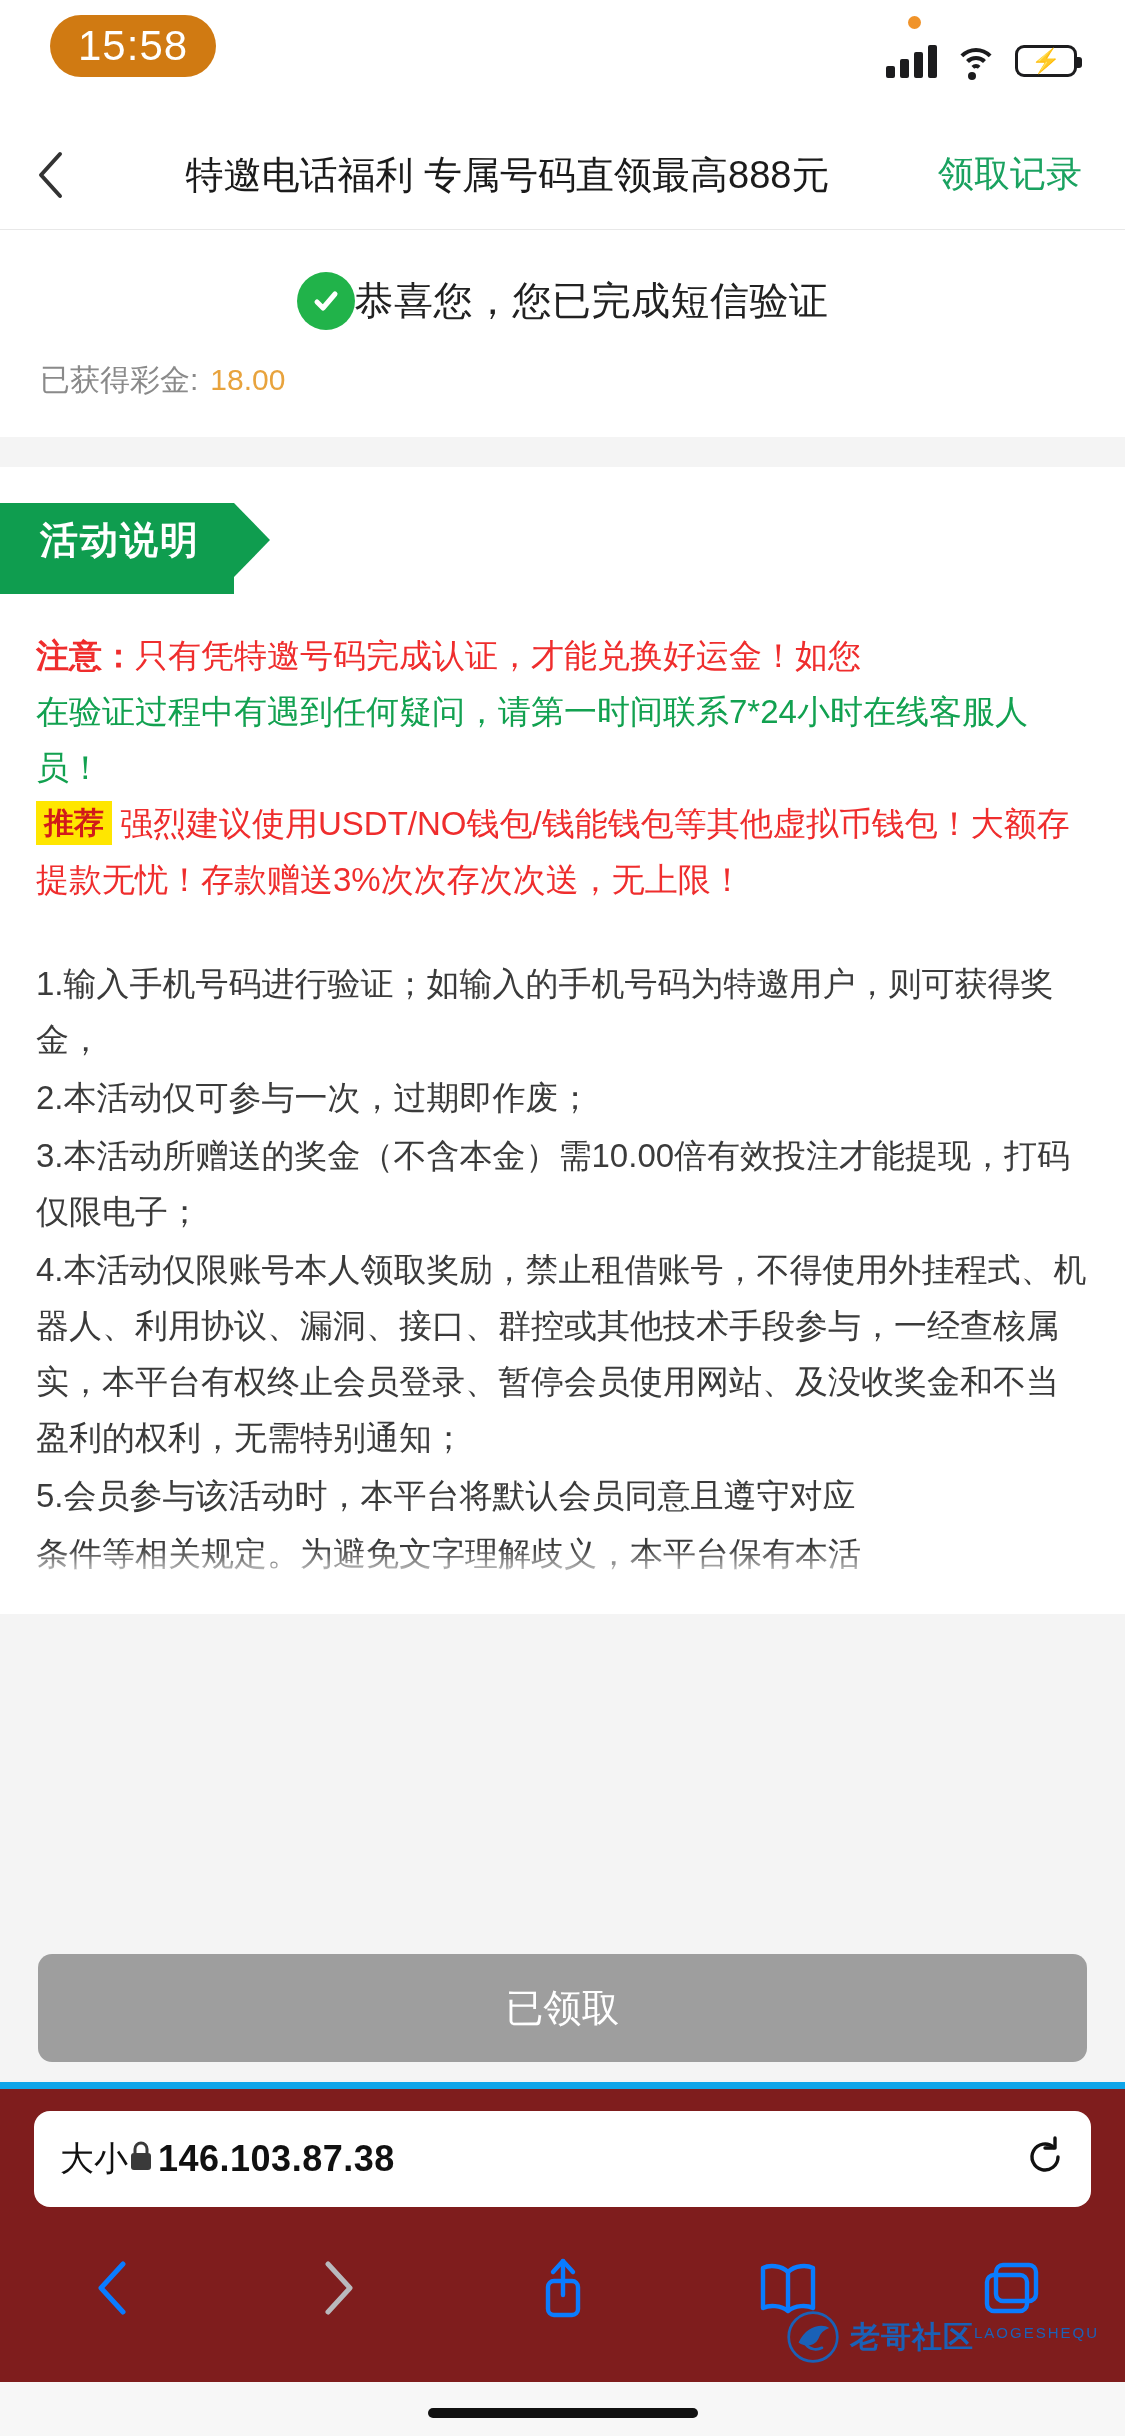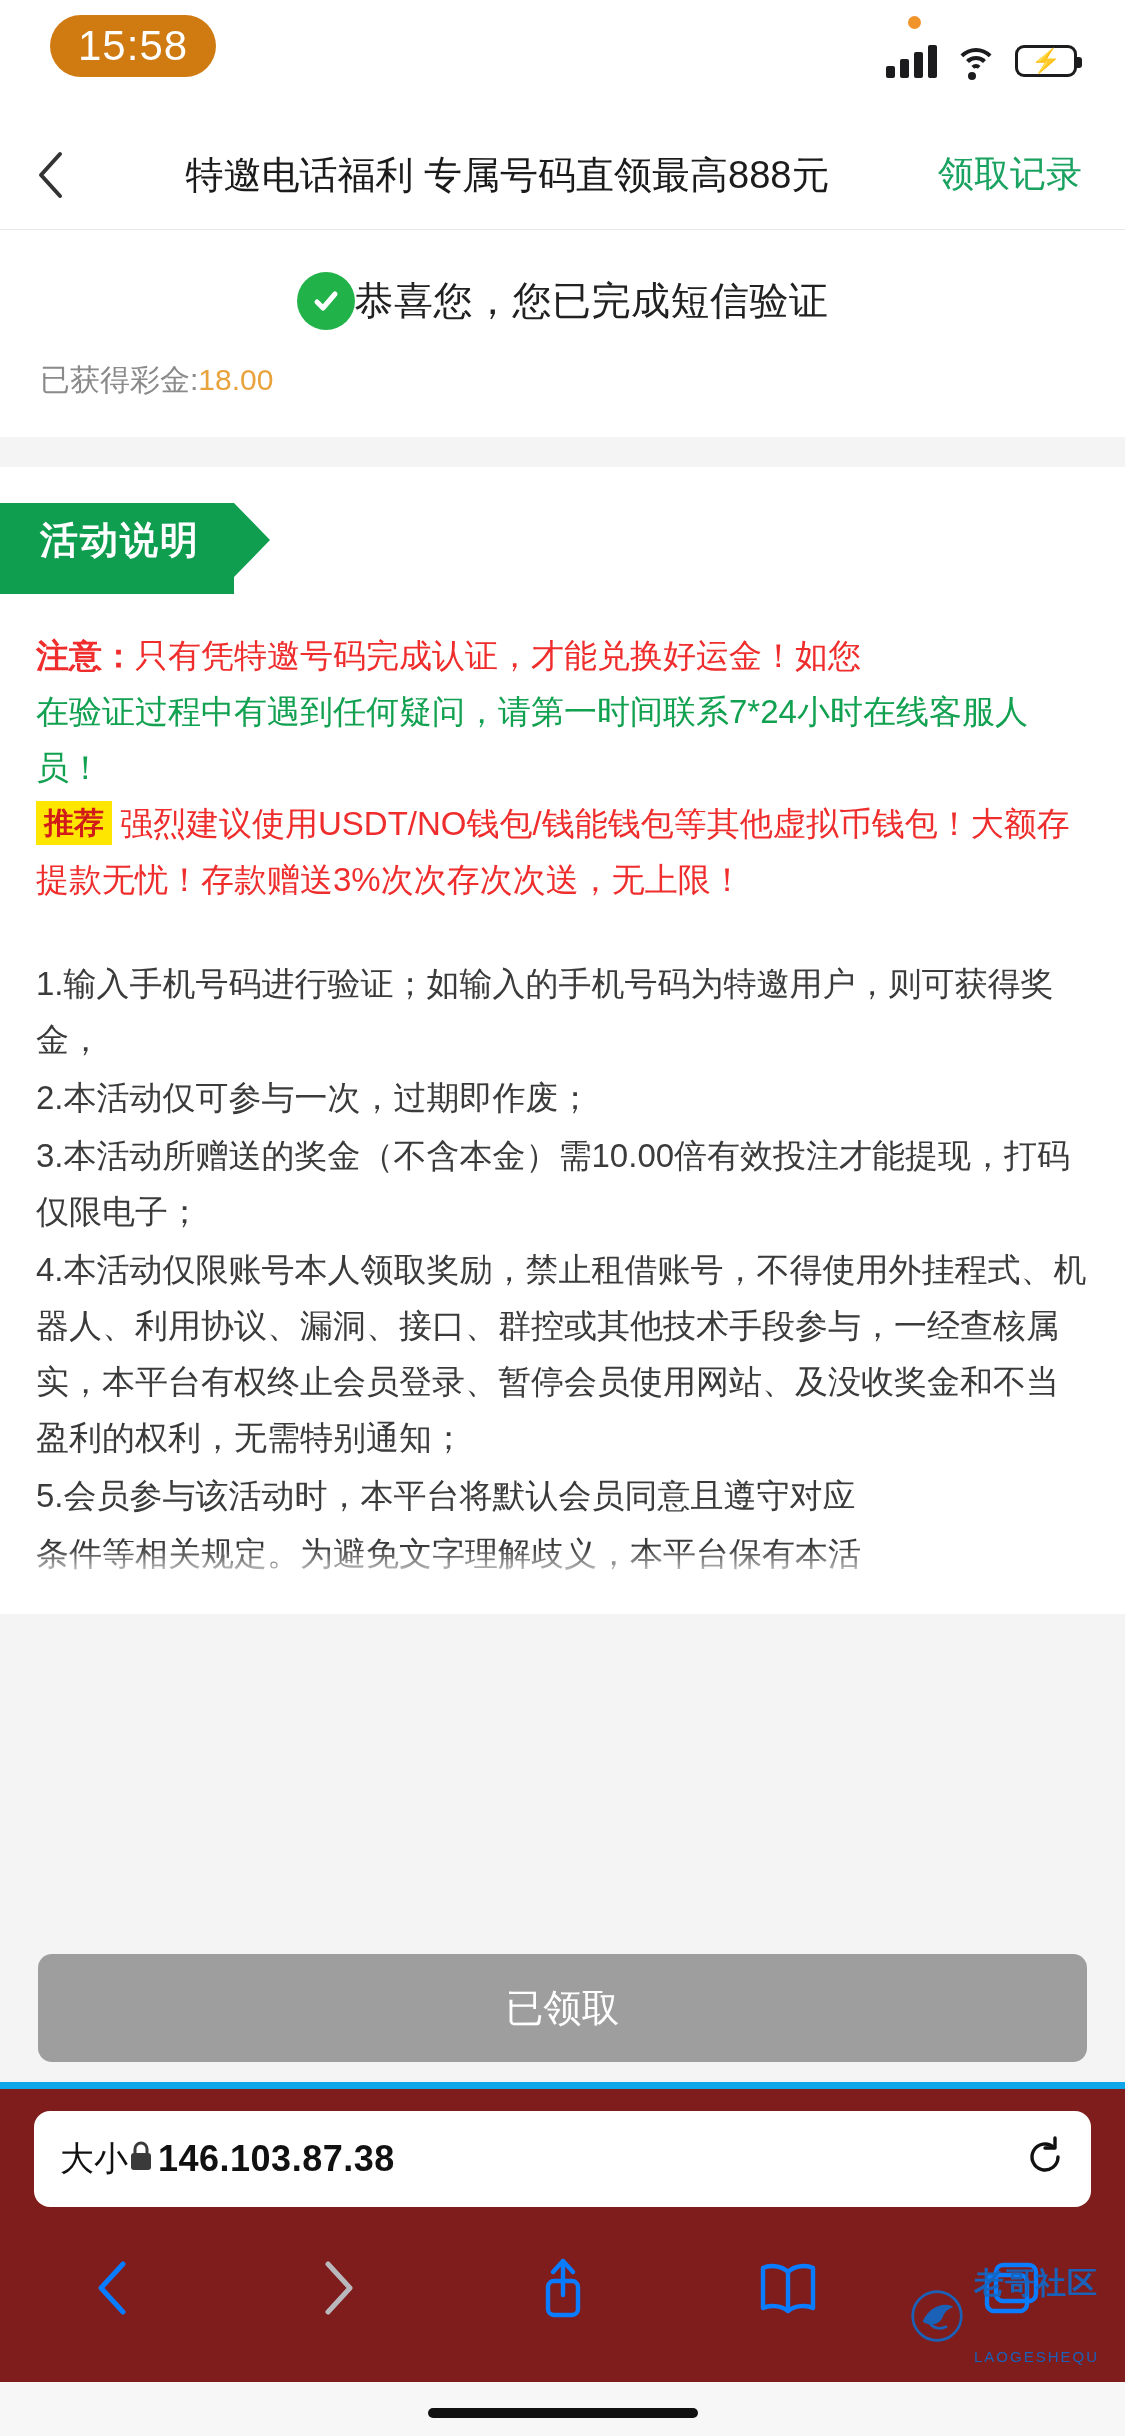--- a/index.html
+++ b/index.html
@@ -156,21 +156,21 @@
   .verify-text {
     font-size: 39px;
     color: #222222;
     letter-spacing: 0.5px;
   }
   .bonus-line {
     margin-top: 30px;
     font-size: 30px;
     color: #8a8a8a;
   }
-  .bonus-line .amt { color: #e8a33d; }
+  .bonus-line .amt { color: #e8a33d; margin-left: 12px; }
 
   .spacer { height: 30px; background: #f4f4f4; }
 
   .rules-card {
     background: #ffffff;
     padding-bottom: 30px;
   }
   .ribbon-wrap {
     padding: 36px 0 0 0;
   }
@@ -311,21 +311,21 @@
   .watermark {
     position: absolute;
     right: 26px;
     bottom: 72px;
     display: flex;
     align-items: center;
     gap: 10px;
     opacity: 0.95;
   }
   .wm-logo { width: 54px; height: 54px; }
-  .wm-text { display: flex; flex-direction: column; line-height: 1; gap: 48px; }
+  .wm-text { display: flex; line-height: 1; }
   .wm-cn { font-size: 30px; color: #1565c0; font-weight: 700; letter-spacing: 1px; }
   .wm-en { font-size: 15px; color: #1565c0; letter-spacing: 2px; margin-top: 3px; }
 </style>
 </head>
 <body>
 
 <div id="phone">
 
   <div class="statusbar">
     <div class="time-pill">15:58</div>

